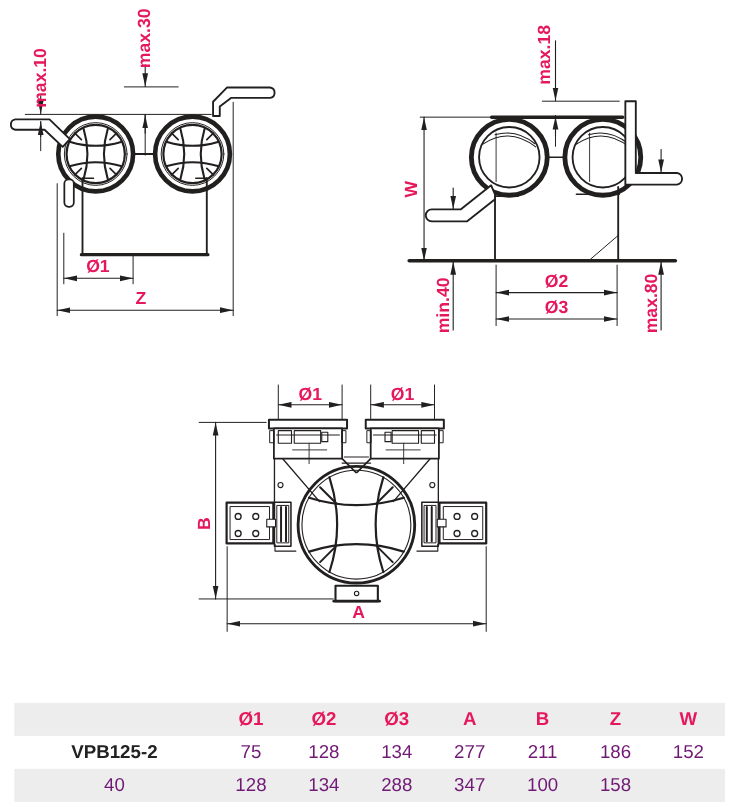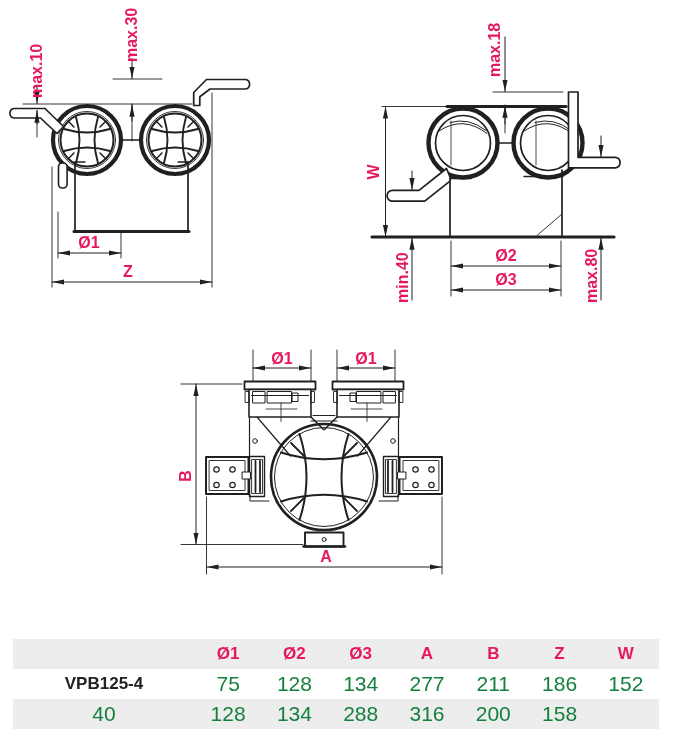--- a/index.html
+++ b/index.html
@@ -14,21 +14,21 @@
   .mid{text-anchor:middle}
   .halo{paint-order:stroke;stroke:#fff;stroke-width:4px}
 
   
   .tbl{position:absolute;left:13px;top:639px;width:646px}
   .trow{display:grid;grid-template-columns:182px repeat(7,1fr);height:30px;
         align-items:center;text-align:center}
   .trow.head{color:#e6185c;font-weight:bold;font-size:17px}
   .stripe{background:#ededed}
   .model{font-weight:bold;color:#222222;font-size:17px}
-  .num{color:#15803d;font-size:21px}
+  .num{color:#701a75;font-size:17px}
 </style>
 </head>
 <body>
 
 <div class="sheet">
 
 <svg class="draw" width="673" height="620" viewBox="0 0 673 620">
   <defs>
     <marker id="ar" viewBox="0 0 12 6" refX="12" refY="3" markerWidth="12" markerHeight="6" orient="auto-start-reverse" markerUnits="userSpaceOnUse">
       <path d="M12,3 L0,0.4 L0,5.6 Z" fill="#221f1f"></path>
@@ -221,33 +221,33 @@
       <div></div>
       <div>Ø1</div>
       <div>Ø2</div>
       <div>Ø3</div>
       <div>A</div>
       <div>B</div>
       <div>Z</div>
       <div>W</div>
     </div>
     <div class="trow">
-      <div class="model">VPB125-4</div>
+      <div class="model">VPB125-2</div>
       <div class="num">75</div>
       <div class="num">128</div>
       <div class="num">134</div>
       <div class="num">277</div>
       <div class="num">211</div>
       <div class="num">186</div>
       <div class="num">152</div>
     </div>
     <div class="trow stripe">
       <div class="num">40</div>
       <div class="num">128</div>
       <div class="num">134</div>
       <div class="num">288</div>
-      <div class="num">316</div>
-      <div class="num">200</div>
+      <div class="num">347</div>
+      <div class="num">100</div>
       <div class="num">158</div>
     </div>
   </div>
 
 </div>
 
 </body></html>

